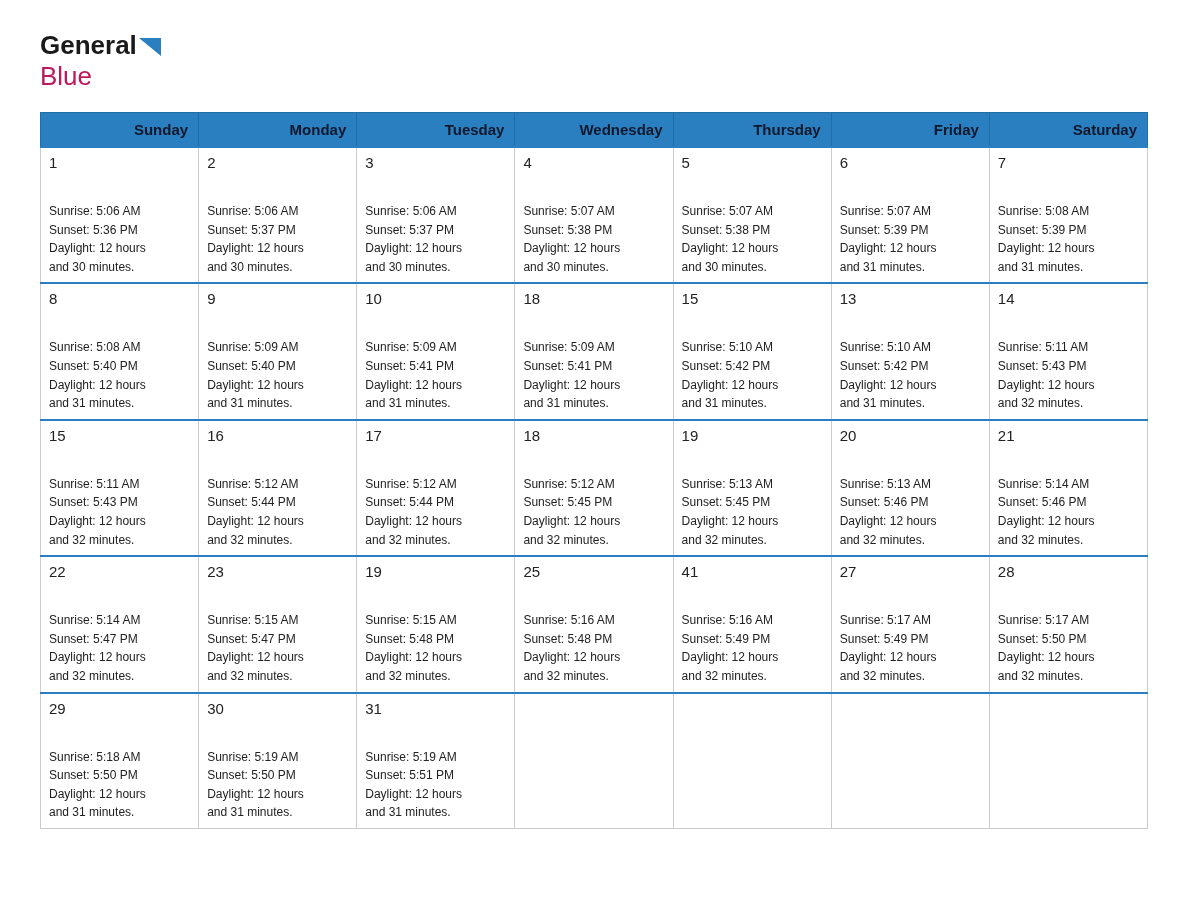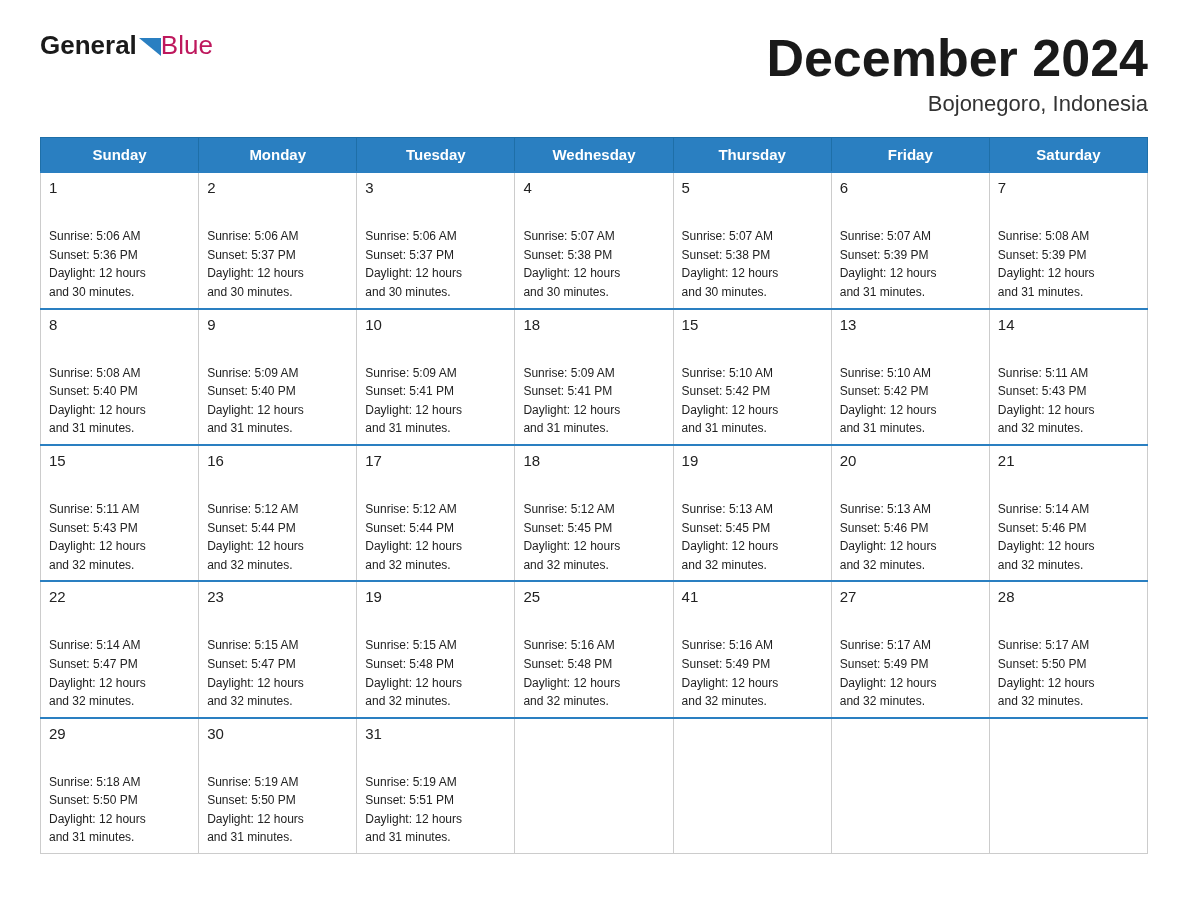--- a/index.html
+++ b/index.html
@@ -26,21 +26,21 @@
       font-weight: bold;
       color: #1a1a1a;
     }
     .logo-blue {
       font-size: 26px;
       font-weight: normal;
       color: #be185d;
     }
     .logo-icon {
       display: flex;
-      flex-direction: row;
+      flex-direction: column;
       align-items: flex-start;
     }
     .logo-row {
       display: flex;
       align-items: center;
     }
     .title-area {
       text-align: right;
     }
     .month-title {
@@ -54,25 +54,25 @@
       color: #333;
       margin-top: 4px;
     }
     .calendar {
       width: 100%;
       border-collapse: collapse;
       border: 1px solid #ccc;
     }
     .calendar th {
       background-color: #2a7fc1;
-      color: #ffffff;
+      color: #0f172a;
       font-size: 15px;
       font-weight: bold;
-      padding: 8px 27px;
-      text-align: center;
+      padding: 8px 10px;
+      text-align: right;
       border: 1px solid #1e6fa8;
     }
     .calendar td {
       vertical-align: top;
       padding: 6px 8px;
       font-size: 12.5px;
       border: 1px solid #ccc;
       width: 14.28%;
       height: 100px;
       color: #222;
@@ -109,24 +109,20 @@
           <svg width="22" height="18" viewBox="0 0 22 18">
             <polygon points="0,0 22,0 22,18" fill="#2a7fc1"></polygon>
           </svg>
         </div>
       </div>
       <div>
         <span class="logo-blue">Blue</span>
       </div>
     </div>
   </div>
-  <div class="title-area">
-    <div class="month-title">December 2024</div>
-    <div class="location">Bojonegoro, Indonesia</div>
-  </div>
 </div>
 
 <table class="calendar">
   <thead>
     <tr>
     <th>Sunday</th>
         <th>Monday</th>
         <th>Tuesday</th>
         <th>Wednesday</th>
         <th>Thursday</th>

